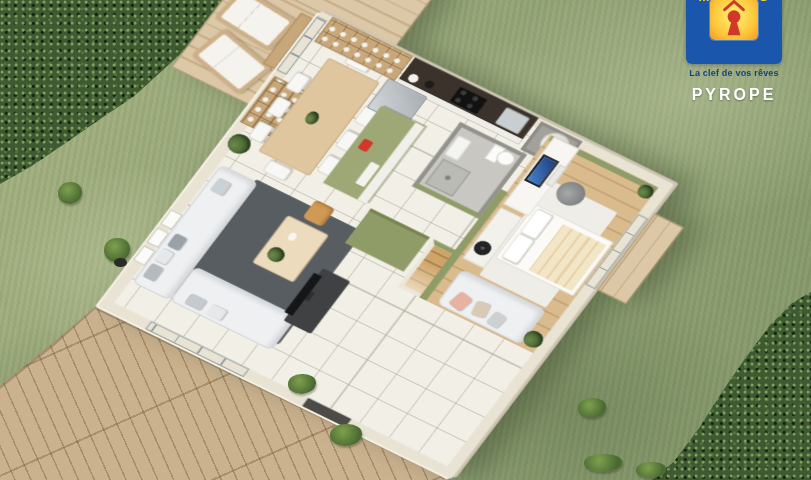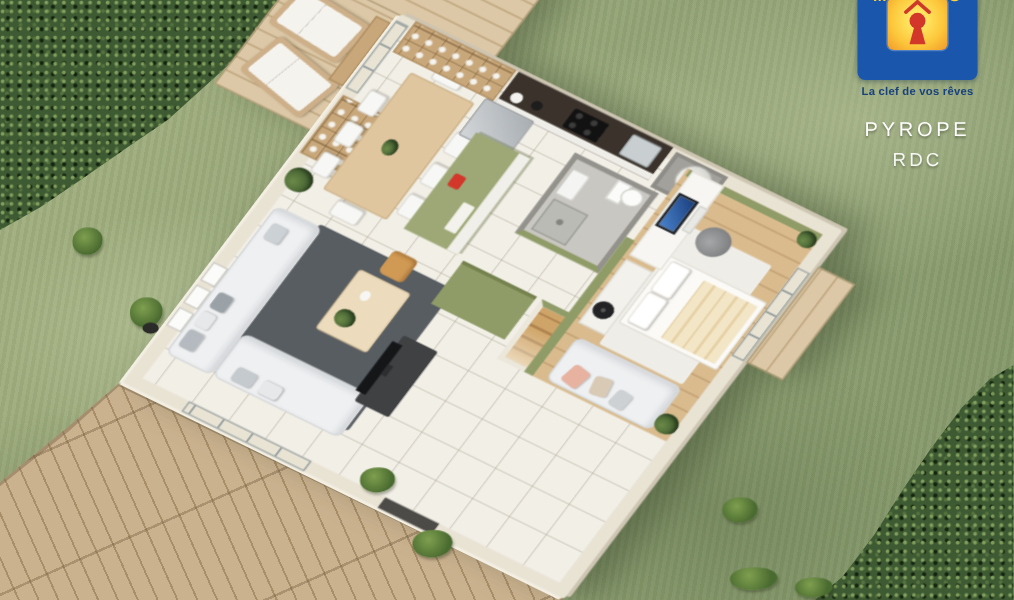--- a/index.html
+++ b/index.html
@@ -67,21 +67,21 @@
   .plankx{background:repeating-linear-gradient(0deg,#dcc8a6 0 12px,#c3ab85 12px 13.5px)}
   .planky{background:repeating-linear-gradient(90deg,#dcc8a6 0 12px,#c3ab85 12px 13.5px)}
   
   .logo{left:686px;top:-16px;width:96px;text-align:center;color:#fff}
   .logo-box{position:relative;width:96px;height:80px;background:var(--logo_blue,#1a57ac);border-radius:6px;box-shadow:0 1px 4px rgba(0,30,70,.35)}
   .logo-top{padding-top:5px;font-size:13px;font-weight:bold;letter-spacing:1.5px;color:var(--logo_yellow_text,#ffd23a)}
   .logo-yellow{position:absolute;left:24px;top:14px;width:48px;height:42px;border-radius:5px;
     background:radial-gradient(circle at 50% 42%, #ffe763 18%, #fcc63a 62%, #f0992b 100%);box-shadow:0 0 0 1px rgba(255,255,255,.25)}
   .logo-script{position:absolute;left:0;right:0;bottom:2px;font-family:"DejaVu Serif",serif;font-style:italic;font-weight:bold;font-size:19px;text-shadow:0 1px 1px rgba(0,20,60,.5)}
   .logo-tagline{margin-top:4px;font-size:9px;font-weight:bold;color:var(--tagline_blue,#16417f);white-space:nowrap;letter-spacing:.2px}
-  .logo-project{margin-top:18px;font-size:16px;font-weight:normal;letter-spacing:3px;text-shadow:0 1px 2px rgba(0,0,0,.35)}
+  .logo-project{margin-top:8px;font-size:16px;font-weight:bold;letter-spacing:3px;text-shadow:0 1px 2px rgba(0,0,0,.35)}
   .logo-floor{margin-top:6px;font-size:15px;letter-spacing:2.5px;color:rgba(255,255,255,.92);text-shadow:0 1px 2px rgba(0,0,0,.3)}
 </style>
 </head>
 <body>
 
 <div class="abs grass"></div>
 <div class="abs hedge hedge-tl"></div>
 <div class="abs hedge hedge-r"></div>
 <div class="abs deck"></div>
 <div class="abs deck-edge"></div>
@@ -205,14 +205,13 @@
     <div class="logo-yellow">
       <svg width="48" height="42" viewBox="0 0 40 36">
         <path d="M12 10 L20 3 L28 10" fill="none" stroke="#cd3a2a" stroke-width="2.5" stroke-linecap="round"></path>
         <circle cx="20" cy="16" r="5.5" fill="#d2372a"></circle>
         <path d="M17.8 20 L14.5 32 L25.5 32 L22.2 20 Z" fill="#d2372a"></path>
       </svg>
     </div>
   </div>
   <div class="logo-tagline">La clef de vos rêves</div>
   <div class="logo-project">PYROPE</div>
-  <div class="logo-floor">RDC</div>
 </div>
 
 </body></html>

